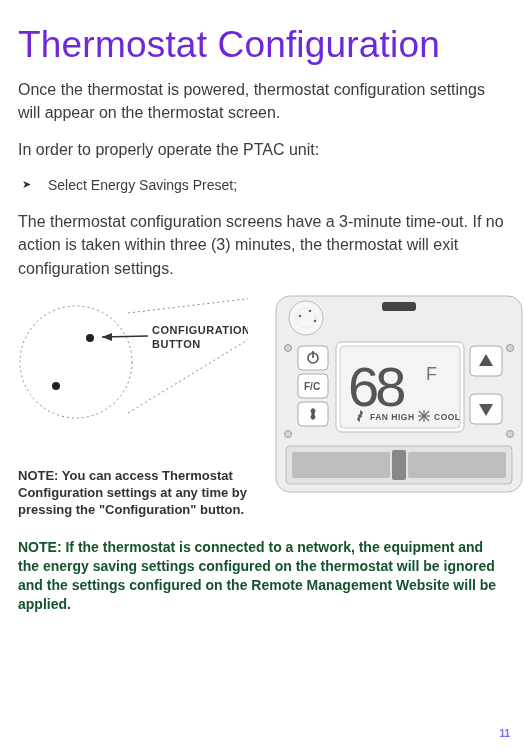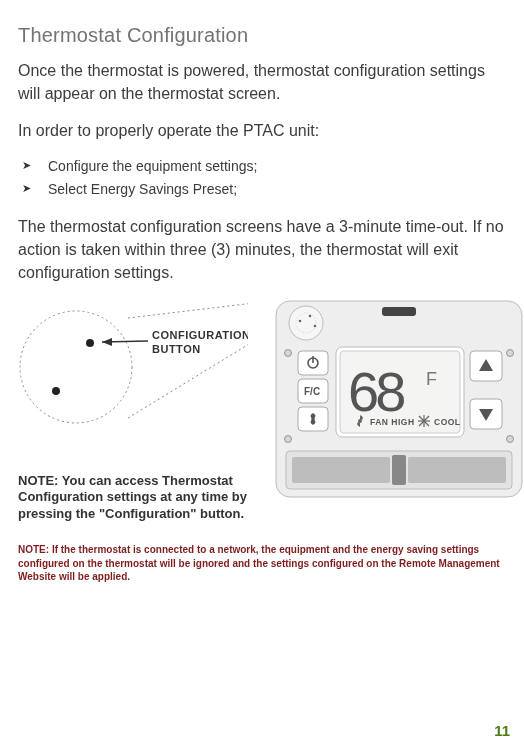--- a/index.html
+++ b/index.html
@@ -1,49 +1,48 @@
 <!DOCTYPE html>
 <html><head>
 <meta charset="utf-8">
 <style>
   * { box-sizing: border-box; margin: 0; padding: 0; }
   html, body { width: 524px; height: 749px; background: #fff; font-family: "Segoe UI", Arial, sans-serif; color: #333; }
   .page { padding: 24px 18px 18px 18px; position: relative; width: 524px; height: 749px; }
-  h1.title { font-size: 20px; font-weight: 400; color: #737373; margin-bottom: 12px; letter-spacing: 0.2px; }
+  h1.title { font-size: 37px; font-weight: 400; color: #6d28d9; margin-bottom: 12px; letter-spacing: 0.2px; }
   p.intro, p.sub, p.timeout { font-size: 16px; line-height: 1.45; color: #3c3c3c; margin-bottom: 14px; }
   p.sub { margin-bottom: 13px; }
   ul.steps { list-style: none; margin: 0 0 14px 4px; }
   ul.steps li { font-size: 14px; line-height: 1.55; color: #3c3c3c; padding-left: 26px; position: relative; margin-bottom: 2px; }
   ul.steps li::before { content: "➤"; position: absolute; left: 0; top: 1px; font-size: 11px; color: #333; }
   .diagram-row { display: flex; gap: 26px; align-items: flex-start; margin-bottom: 8px; }
   .diag-left { width: 230px; flex: 0 0 230px; }
   .diag-right { width: 250px; flex: 0 0 250px; }
   .note-small { font-size: 13px; font-weight: 700; color: #333; line-height: 1.3; margin-top: 10px; }
-  .note-bold { font-size: 10px; font-weight: 700; color: #7f1d1d; line-height: 1.35; margin-top: 20px; }
-  .pagenum { position: absolute; right: 14px; bottom: 10px; font-size: 15px; font-weight: 700; color: #4d7c0f; }
+  .note-bold { font-size: 14px; font-weight: 700; color: #14532d; line-height: 1.35; margin-top: 20px; }
+  .pagenum { position: absolute; right: 14px; bottom: 10px; font-size: 10px; font-weight: 700; color: #8b5cf6; }
 
   
   .zoom-svg { width: 230px; height: 160px; }
   .cfg-label { font-size: 11px; font-weight: 600; fill: #333; letter-spacing: 0.5px; }
   .thermo-svg { width: 250px; }
   .screw { fill:#d5d5d5; stroke:#888; stroke-width:0.8; }
   .btn { fill:#fff; stroke:#aaa; stroke-width:1; }
   .btnicon { fill:#555; }
   .display-num { font-family: "Segoe UI", Arial, sans-serif; font-weight: 300; letter-spacing: -4px; }
 </style>
 </head>
 <body>
 
 <div class="page">
   <h1 class="title">Thermostat Conﬁguration</h1>
   <p class="intro">Once the thermostat is powered, thermostat conﬁguration settings will appear on the thermostat screen.</p>
   <p class="sub">In order to properly operate the PTAC unit:</p>
 
   <ul class="steps">
-    <li>Conﬁgure the equipment settings;</li>
     <li>Select Energy Savings Preset;</li>
   </ul>
 
   <p class="timeout">The thermostat conﬁguration screens have a 3-minute time-out. If no action is taken within three (3) minutes, the thermostat will exit conﬁguration settings.</p>
 
   <div class="diagram-row">
     <div class="diag-left">
       <svg class="zoom-svg" viewBox="0 0 230 160">
 
         <line x1="110" y1="19" x2="236" y2="4" stroke="#888" stroke-width="1" stroke-dasharray="2,3"></line>

